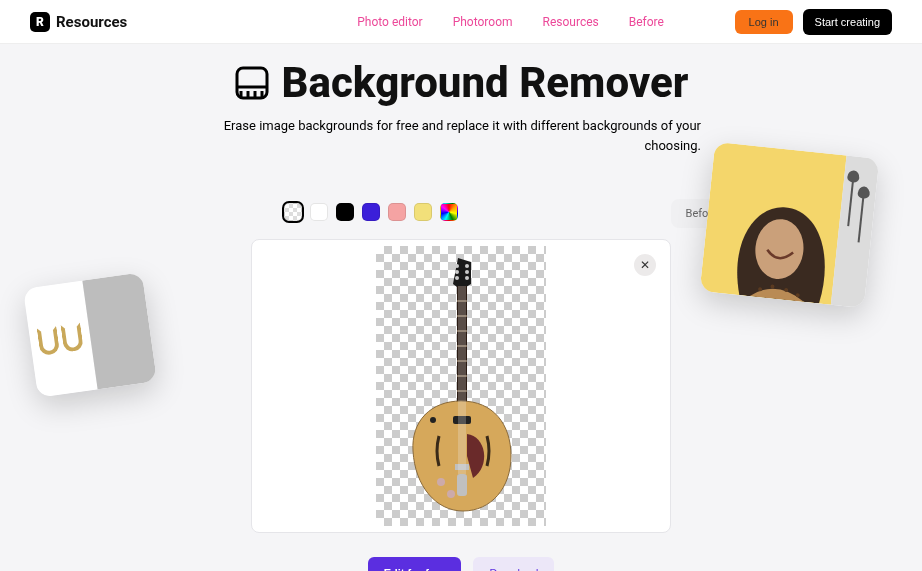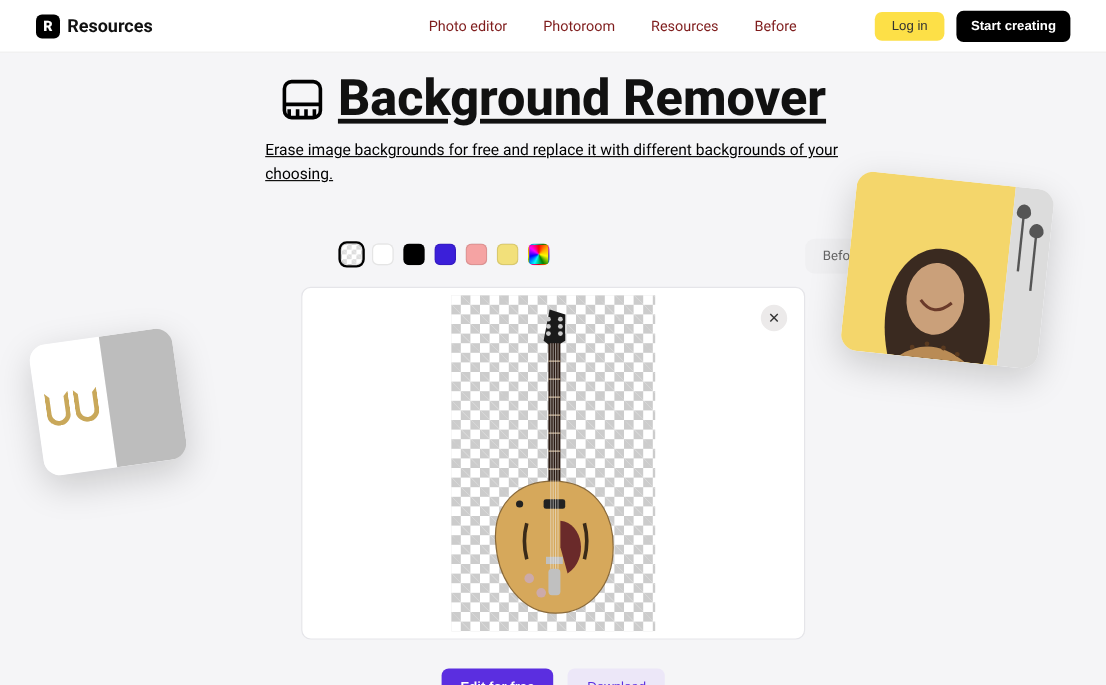--- a/index.html
+++ b/index.html
@@ -37,53 +37,52 @@
     justify-content: center;
     color: #fff;
     font-size: 12px;
     font-weight: 900;
   }
   .nav {
     display: flex;
     gap: 30px;
     margin-left: 230px;
     font-size: 12px;
-    color: #7f1d1d;
+    color: #ec4899;
   }
   .nav-item { cursor: pointer; }
   .header-actions {
     margin-left: auto;
     display: flex;
     gap: 10px;
     align-items: center;
   }
   .btn-login {
-    background: #fde047;
+    background: #f97316;
     border: none;
     border-radius: 6px;
     padding: 6px 14px;
     font-size: 11px;
     color: #333;
     cursor: pointer;
   }
   .btn-start {
     background: #000;
     color: #fff;
     border: none;
     border-radius: 6px;
     padding: 7px 12px;
     font-size: 11px;
-    font-weight: 700;
+    font-weight: 400;
     cursor: pointer;
   }
   
   .hero {
-    text-align: left;
+    text-align: right;
     padding-top: 10px;
-    text-decoration: underline;
   }
   .hero-title {
     font-size: 42px;
     font-weight: 800;
     display: flex;
     align-items: center;
     justify-content: center;
     gap: 12px;
     line-height: 1;
     margin-top: 8px;

